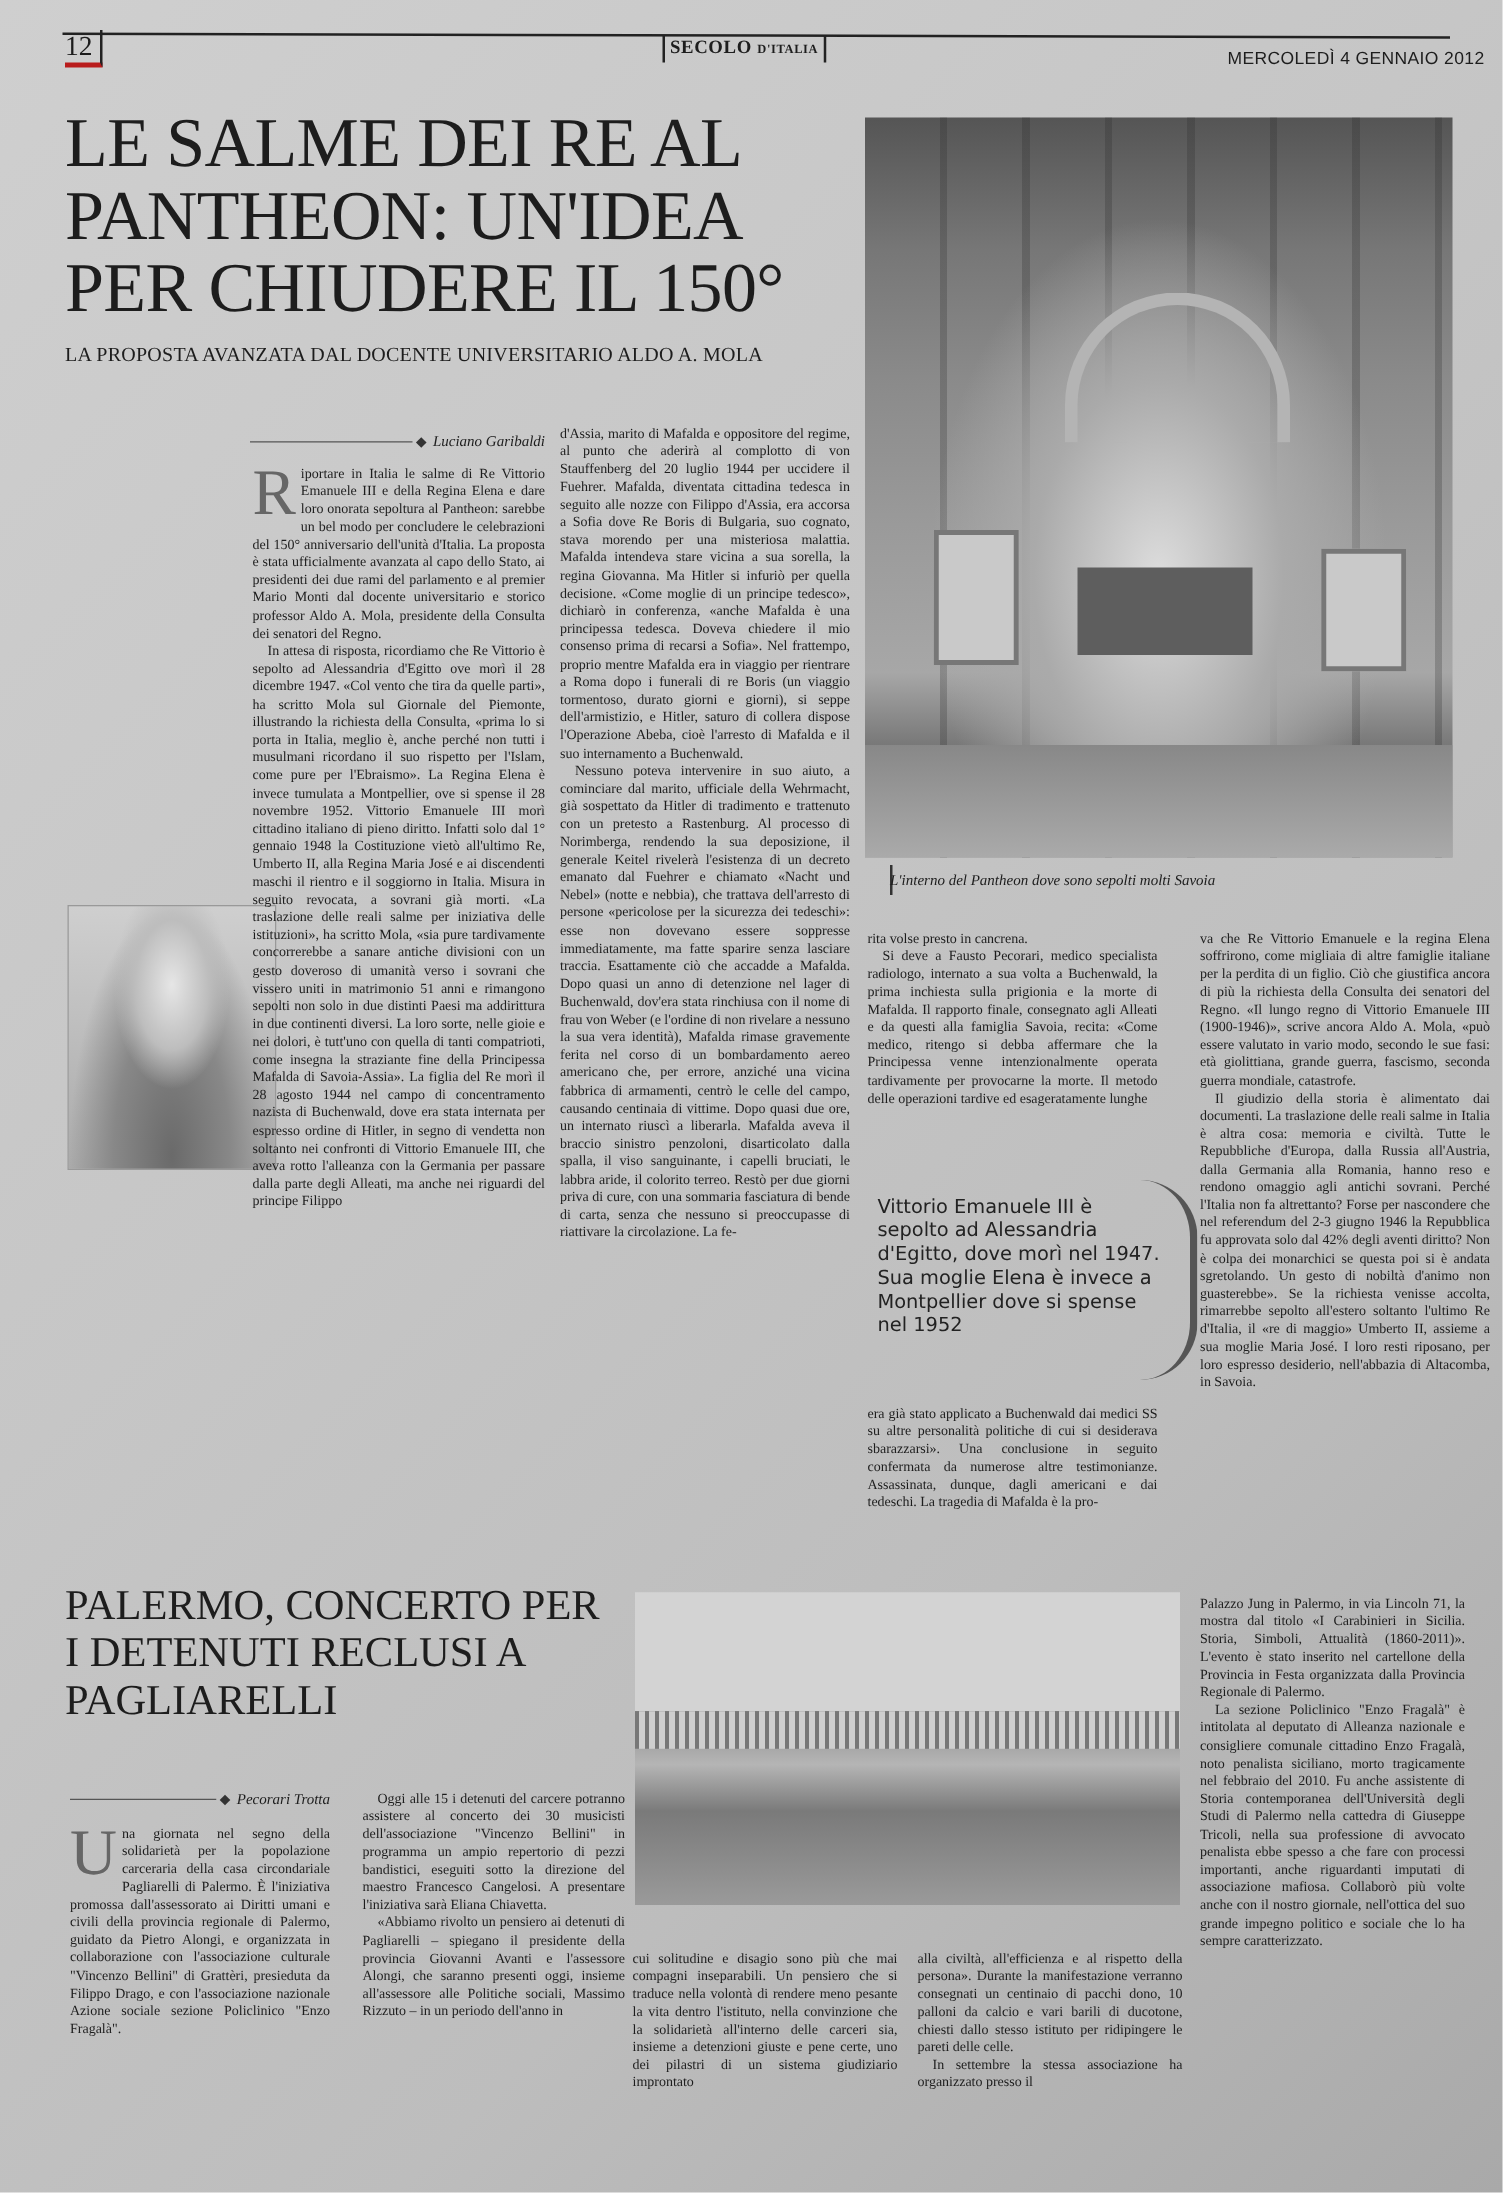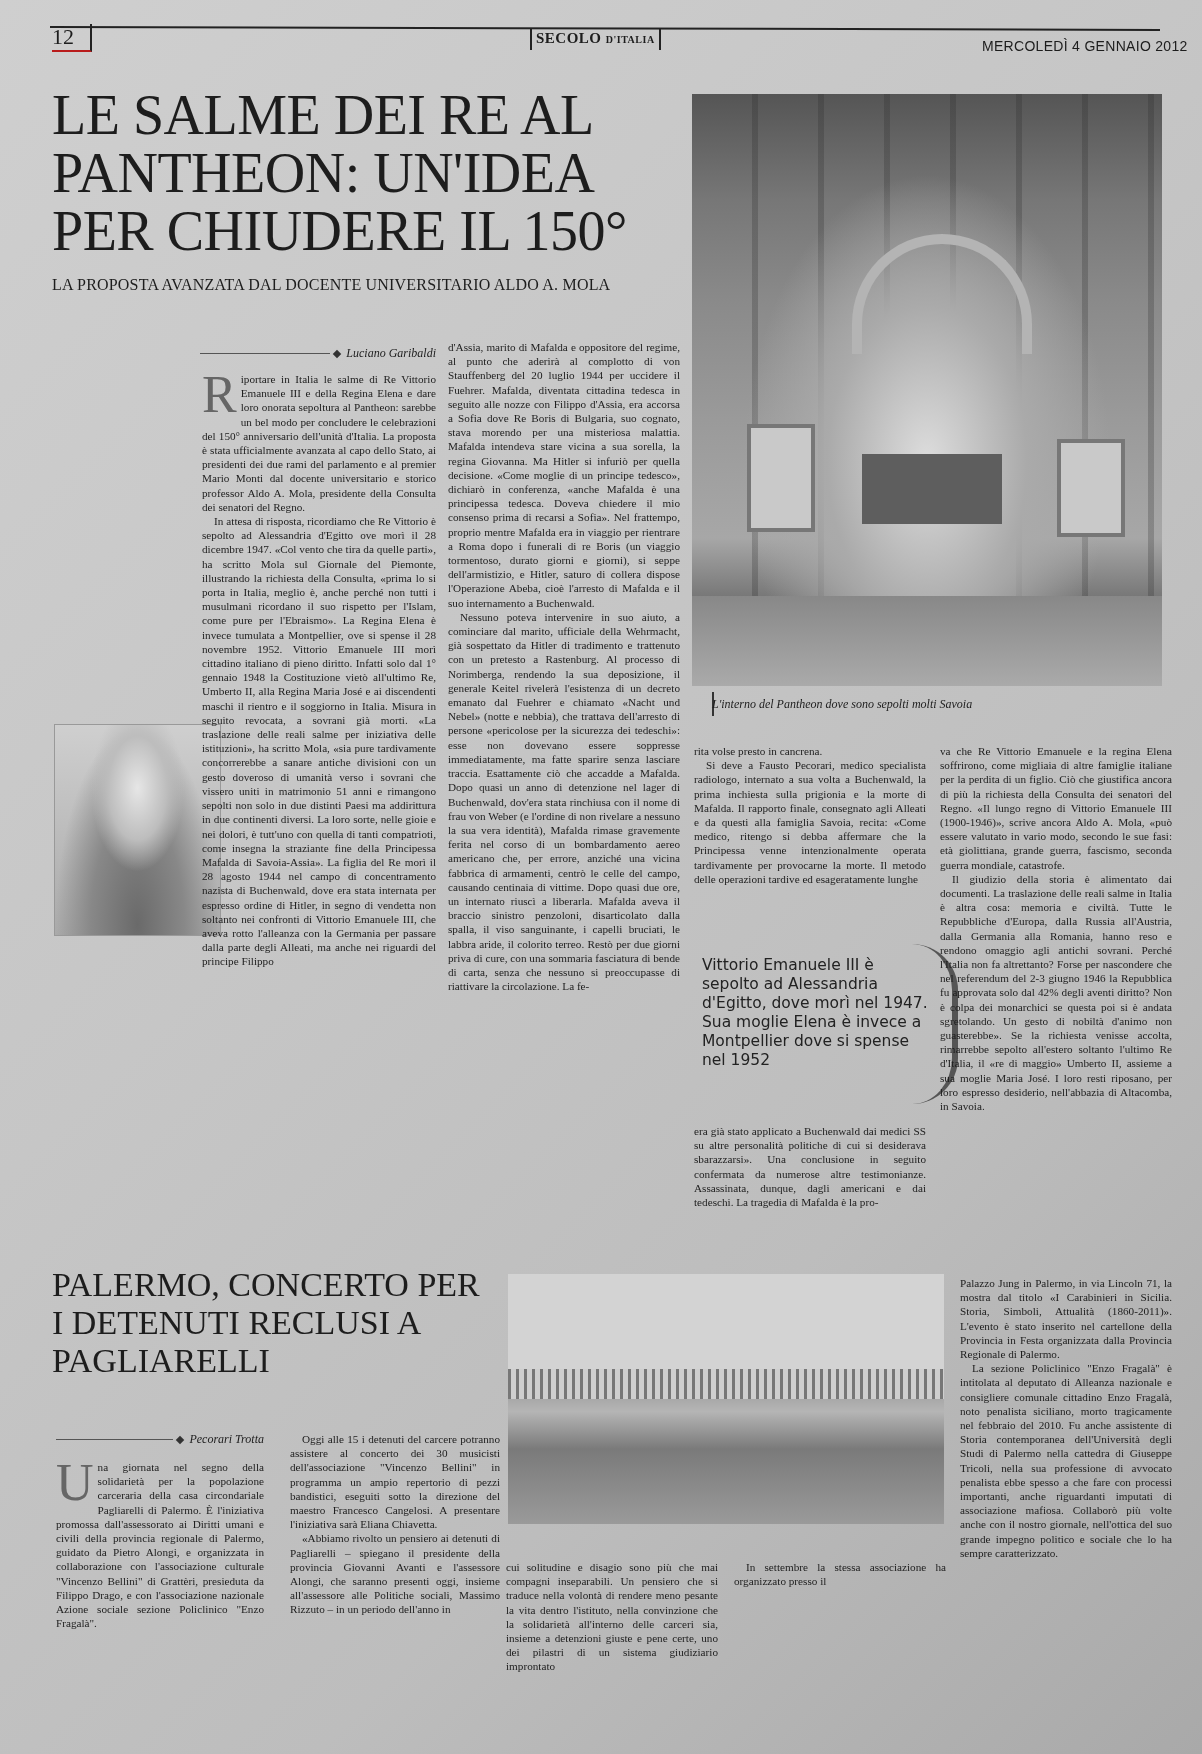--- a/index.html
+++ b/index.html
@@ -4,21 +4,21 @@
 <style>
   html, body { margin: 0; padding: 0; }
   body {
     width: 1202px; height: 1754px; position: relative; overflow: hidden;
     background: linear-gradient(135deg, #cfcfcf 0%, #c6c6c6 40%, #bdbdbd 70%, #a9a9a9 100%);
     font-family: "Liberation Serif", "DejaVu Serif", serif; color: #1d1d1d;
   }
   .abs { position: absolute; }
   
   .rule-top { left: 50px; top: 26px; width: 1110px; height: 0; border-top: 2px solid #222; transform: rotate(0.15deg); transform-origin: left; }
-  .page-num { left: 52px; top: 24px; font-size: 22px; border-right: 2px solid #222; padding-right: 16px; border-bottom: 2px solid #b91c1c; line-height: 26px; }
+  .page-num { left: 52px; top: 24px; font-size: 22px; border-right: 2px solid #222; padding-right: 6px; border-bottom: 4px solid #b91c1c; line-height: 26px; }
   .masthead { left: 530px; top: 28px; font-size: 15px; letter-spacing: 0.5px; border-left: 2px solid #222; border-right: 2px solid #222; padding: 0 4px; line-height: 20px; font-weight: bold; }
   .masthead small { font-size: 10px; }
   .dateline { left: 982px; top: 38px; font-family: "Liberation Sans", sans-serif; font-size: 14px; letter-spacing: 0.3px; }
   
   .headline { left: 52px; top: 86px; width: 640px; font-size: 56px; line-height: 58px; font-weight: normal; margin: 0; letter-spacing: -0.5px; }
   .subhead { left: 52px; top: 276px; width: 640px; font-size: 16px; letter-spacing: 0.2px; }
   
   .byline { display: flex; align-items: center; justify-content: space-between; font-style: italic; font-size: 12px; }
   .byline .line { flex: 1; height: 1px; background: #555; margin-right: 4px; }
   .byline .diamond { width: 6px; height: 6px; background: #333; transform: rotate(45deg); margin-right: 6px; }
@@ -103,21 +103,21 @@
   <p>Si deve a Fausto Pecorari, medico specialista radiologo, internato a sua volta a Buchenwald, la prima inchiesta sulla prigionia e la morte di Mafalda. Il rapporto finale, consegnato agli Alleati e da questi alla famiglia Savoia, recita: «Come medico, ritengo si debba affermare che la Principessa venne intenzionalmente operata tardivamente per provocarne la morte. Il metodo delle operazioni tardive ed esageratamente lunghe</p>
 </div>
 
 <div class="abs pq-bracket"></div>
 <div class="abs pullquote">Vittorio Emanuele III è sepolto ad Alessandria d'Egitto, dove morì nel 1947. Sua moglie Elena è invece a Montpellier dove si spense nel 1952</div>
 
 <div class="abs col" style="left:694px; top:1124px; width:232px;">
   <p class="first">era già stato applicato a Buchenwald dai medici SS su altre personalità politiche di cui si desiderava sbarazzarsi». Una conclusione in seguito confermata da numerose altre testimonianze. Assassinata, dunque, dagli americani e dai tedeschi. La tragedia di Mafalda è la pro-</p>
 </div>
 
-<div class="abs col" style="left:940px; top:744px; width:232px;">
+<div class="abs col" style="left:960px; top:744px; width:232px;">
   <p class="first">va che Re Vittorio Emanuele e la regina Elena soffrirono, come migliaia di altre famiglie italiane per la perdita di un figlio. Ciò che giustifica ancora di più la richiesta della Consulta dei senatori del Regno. «Il lungo regno di Vittorio Emanuele III (1900-1946)», scrive ancora Aldo A. Mola, «può essere valutato in vario modo, secondo le sue fasi: età giolittiana, grande guerra, fascismo, seconda guerra mondiale, catastrofe.</p>
   <p>Il giudizio della storia è alimentato dai documenti. La traslazione delle reali salme in Italia è altra cosa: memoria e civiltà. Tutte le Repubbliche d'Europa, dalla Russia all'Austria, dalla Germania alla Romania, hanno reso e rendono omaggio agli antichi sovrani. Perché l'Italia non fa altrettanto? Forse per nascondere che nel referendum del 2-3 giugno 1946 la Repubblica fu approvata solo dal 42% degli aventi diritto? Non è colpa dei monarchici se questa poi si è andata sgretolando. Un gesto di nobiltà d'animo non guasterebbe». Se la richiesta venisse accolta, rimarrebbe sepolto all'estero soltanto l'ultimo Re d'Italia, il «re di maggio» Umberto II, assieme a sua moglie Maria José. I loro resti riposano, per loro espresso desiderio, nell'abbazia di Altacomba, in Savoia.</p>
 </div>
 
 <h2 class="abs headline2">PALERMO, CONCERTO PER I DETENUTI RECLUSI A PAGLIARELLI</h2>
 
 <div class="abs photo prison"></div>
 
 <div class="abs byline" style="left:56px; top:1432px; width:208px;">
   <span class="line"></span>
@@ -133,19 +133,20 @@
 <div class="abs col" style="left:290px; top:1432px; width:210px;">
   <p>Oggi alle 15 i detenuti del carcere potranno assistere al concerto dei 30 musicisti dell'associazione "Vincenzo Bellini" in programma un ampio repertorio di pezzi bandistici, eseguiti sotto la direzione del maestro Francesco Cangelosi. A presentare l'iniziativa sarà Eliana Chiavetta.</p>
   <p>«Abbiamo rivolto un pensiero ai detenuti di Pagliarelli – spiegano il presidente della provincia Giovanni Avanti e l'assessore Alongi, che saranno presenti oggi, insieme all'assessore alle Politiche sociali, Massimo Rizzuto – in un periodo dell'anno in</p>
 </div>
 
 <div class="abs col" style="left:506px; top:1560px; width:212px;">
   <p class="first">cui solitudine e disagio sono più che mai compagni inseparabili. Un pensiero che si traduce nella volontà di rendere meno pesante la vita dentro l'istituto, nella convinzione che la solidarietà all'interno delle carceri sia, insieme a detenzioni giuste e pene certe, uno dei pilastri di un sistema giudiziario improntato</p>
 </div>
 
 <div class="abs col" style="left:734px; top:1560px; width:212px;">
+  <p class="first">alla civiltà, all'efficienza e al rispetto della persona». Durante la manifestazione verranno consegnati un centinaio di pacchi dono, 10 palloni da calcio e vari barili di ducotone, chiesti dallo stesso istituto per ridipingere le pareti delle celle.</p>
   <p>In settembre la stessa associazione ha organizzato presso il</p>
 </div>
 
 <div class="abs col" style="left:960px; top:1276px; width:212px;">
   <p class="first">Palazzo Jung in Palermo, in via Lincoln 71, la mostra dal titolo «I Carabinieri in Sicilia. Storia, Simboli, Attualità (1860-2011)». L'evento è stato inserito nel cartellone della Provincia in Festa organizzata dalla Provincia Regionale di Palermo.</p>
   <p>La sezione Policlinico "Enzo Fragalà" è intitolata al deputato di Alleanza nazionale e consigliere comunale cittadino Enzo Fragalà, noto penalista siciliano, morto tragicamente nel febbraio del 2010. Fu anche assistente di Storia contemporanea dell'Università degli Studi di Palermo nella cattedra di Giuseppe Tricoli, nella sua professione di avvocato penalista ebbe spesso a che fare con processi importanti, anche riguardanti imputati di associazione mafiosa. Collaborò più volte anche con il nostro giornale, nell'ottica del suo grande impegno politico e sociale che lo ha sempre caratterizzato.</p>
 </div>
 
 </body></html>

